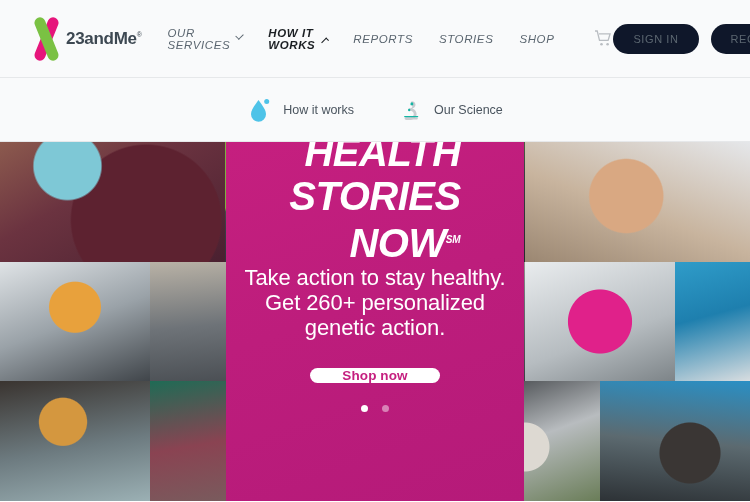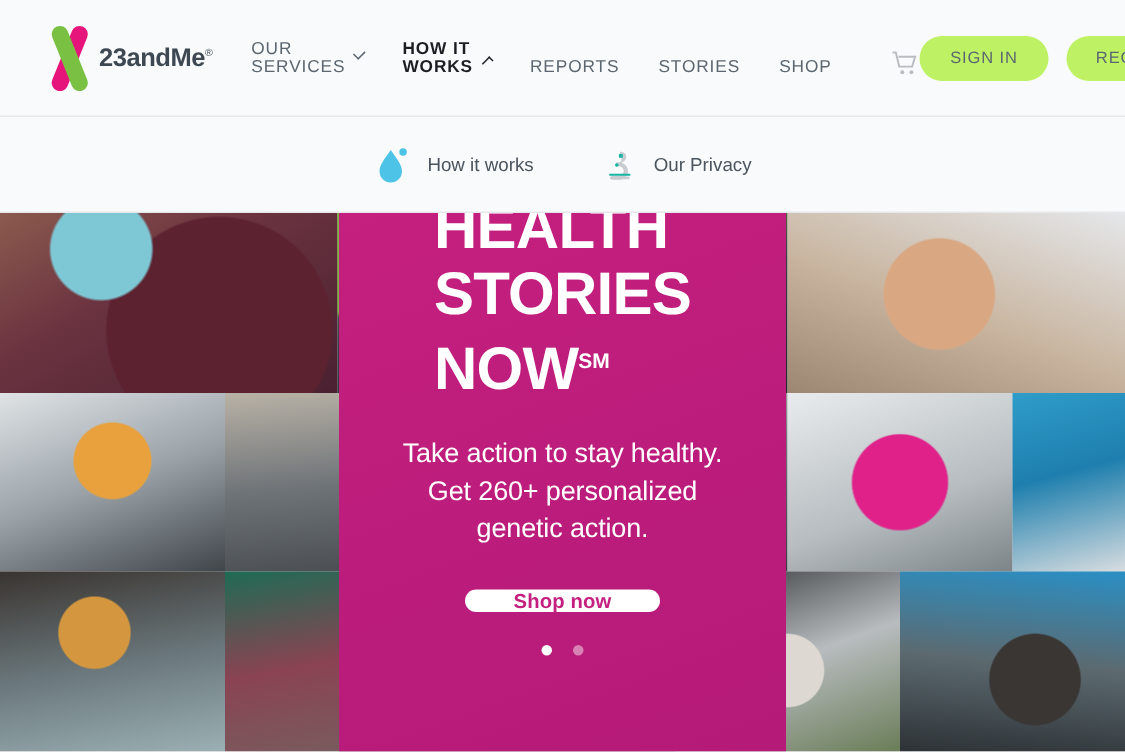--- a/index.html
+++ b/index.html
@@ -21,36 +21,36 @@
     padding:0 24px 0 28px;
   }
   .logo-wrap{ display:flex; align-items:center; gap:2px; margin-right:26px; }
   .logo-mark{ position:relative; width:36px; height:48px; }
   .logo-bar{ position:absolute; left:13px; top:1px; width:11px; height:46px; border-radius:6px; }
   .logo-bar.pink{ background:#e6157b; transform:rotate(22deg); }
   .logo-bar.green{ background:#7ac143; transform:rotate(-22deg); }
   .logo-text{ font-size:17px; font-weight:700; color:#3d4852; letter-spacing:-.3px; position:relative; }
   .logo-sm{ font-size:7px; vertical-align:super; font-weight:400; }
 
-  .mainnav{ display:flex; align-items:flex-end; gap:26px; }
+  .mainnav{ display:flex; align-items:center; gap:26px;font-style:italic; }
   .nav-item{
     font-size:11.5px; letter-spacing:.6px; color:#5b6670;
     display:flex; align-items:center; gap:5px; cursor:pointer;
     text-transform:uppercase;
   }
   .nav-item.active{ color:#1b1f23; font-weight:700; }
   .chev{ display:inline-block; width:7px; height:7px; border-right:1.4px solid currentColor; border-bottom:1.4px solid currentColor; }
   .chev.down{ transform:rotate(45deg) translate(-2px,-2px); }
   .chev.up{ transform:rotate(-135deg) translate(-2px,-2px); }
 
   .cart-icon{ margin-left:14px; cursor:pointer; display:flex; align-items:center; }
 
   .header-right{ margin-left:auto; display:flex; align-items:center; gap:12px; }
   .pill{
-    background:#bef264; border-radius:22px; padding:9px 20px;
+    background:#0f172a; border-radius:22px; padding:9px 20px;
     font-size:11px; letter-spacing:.6px; color:#5b6670; cursor:pointer;
     text-transform:uppercase; white-space:nowrap;
   }
 
   
   .subnav{
     height:64px; background:#f9fafb;
     display:flex; align-items:center; justify-content:center; gap:44px;
     border-bottom:1px solid #e6e8ea;
   }
@@ -66,29 +66,30 @@
   .cell{ position:relative; overflow:hidden; background-size:cover; }
   .cell::after{ content:""; position:absolute; inset:0; }
 
   .hero-panel{
     position:absolute; left:226px; top:0; width:298px; height:100%;
     background:linear-gradient(160deg,#c51f7f 0%,#bd1d7c 45%,#b51a79 100%);
     display:flex; flex-direction:column; align-items:center;
     padding-top:0px; z-index:5;
   }
   .hero-title{
-    color:#fff; font-weight:700; text-align:left;
+    color:#fff; font-weight:700; text-align:right;
     font-size:40px; line-height:44px; letter-spacing:-.5px;
     margin-top:-12px;
+    font-style:italic;
   }
   .hero-title .l1{ display:block; }
-  .sm{ font-size:14px; vertical-align:super; font-weight:700; letter-spacing:0; }
+  .sm{ font-size:10px; vertical-align:super; font-weight:700; letter-spacing:0; }
   .hero-sub{
-    color:#fff; text-align:center; font-size:18px; line-height:25px;
-    margin-top:22px; font-weight:400; letter-spacing:-.1px;
+    color:#fff; text-align:center; font-size:22px; line-height:25px;
+    font-weight:400; letter-spacing:-.1px;
   }
   .shop-btn{
     margin-top:28px; background:#fff; color:#c51f7f;
     border:none; border-radius:24px; padding:0 32px;
     font-size:13.5px; font-weight:600; cursor:pointer; letter-spacing:.1px;
     font-family:"Liberation Sans", sans-serif;
   }
   .dots{ margin-top:22px; display:flex; gap:14px; }
   .dot{ width:7px; height:7px; border-radius:50%; background:rgba(255,255,255,.45); cursor:pointer; }
   .dot.on{ background:#fff; }
@@ -155,21 +156,21 @@
   <div class="subnav-item">
     <span>
       <svg class="sicon" viewBox="0 0 26 28">
         <path d="M13.5 5.2c2.6 0 4 1.6 4 3.5s-1.5 3.2-3.3 3.8c2.5.7 4.4 2.8 4.4 5.6 0 3.3-2.7 5.8-6.2 5.8H7.6v-2.6h4.6c2.1 0 3.6-1.4 3.6-3.3s-1.6-3.2-3.7-3.2h-1.4v-2.5h1.3c1.3 0 2.3-.7 2.3-1.8 0-1-.8-1.6-1.9-1.6z" fill="#c9ccd0"></path>
         <rect x="6.6" y="21.6" width="13.2" height="1.9" rx=".9" fill="#c9ccd0"></rect>
         <rect x="6.1" y="19.9" width="14.2" height="1.3" rx=".6" fill="#15b5a4"></rect>
         <rect x="12.6" y="6.6" width="2.6" height="2.6" rx=".5" fill="#15b5a4"></rect>
         <circle cx="11.2" cy="14" r="1.2" fill="#15b5a4"></circle>
       </svg>
     </span>
-    <span class="subnav-label">Our Privacy</span>
+    <span class="subnav-label">Our Science</span>
   </div>
 
 
 </div>
 
 <div class="hero">
 
   <div class="collage">
     <div class="cell" style="grid-column:1/4;grid-row:1/3;background:
       radial-gradient(circle at 30% 20%,#7ec8d6 0 18%,transparent 19%),

